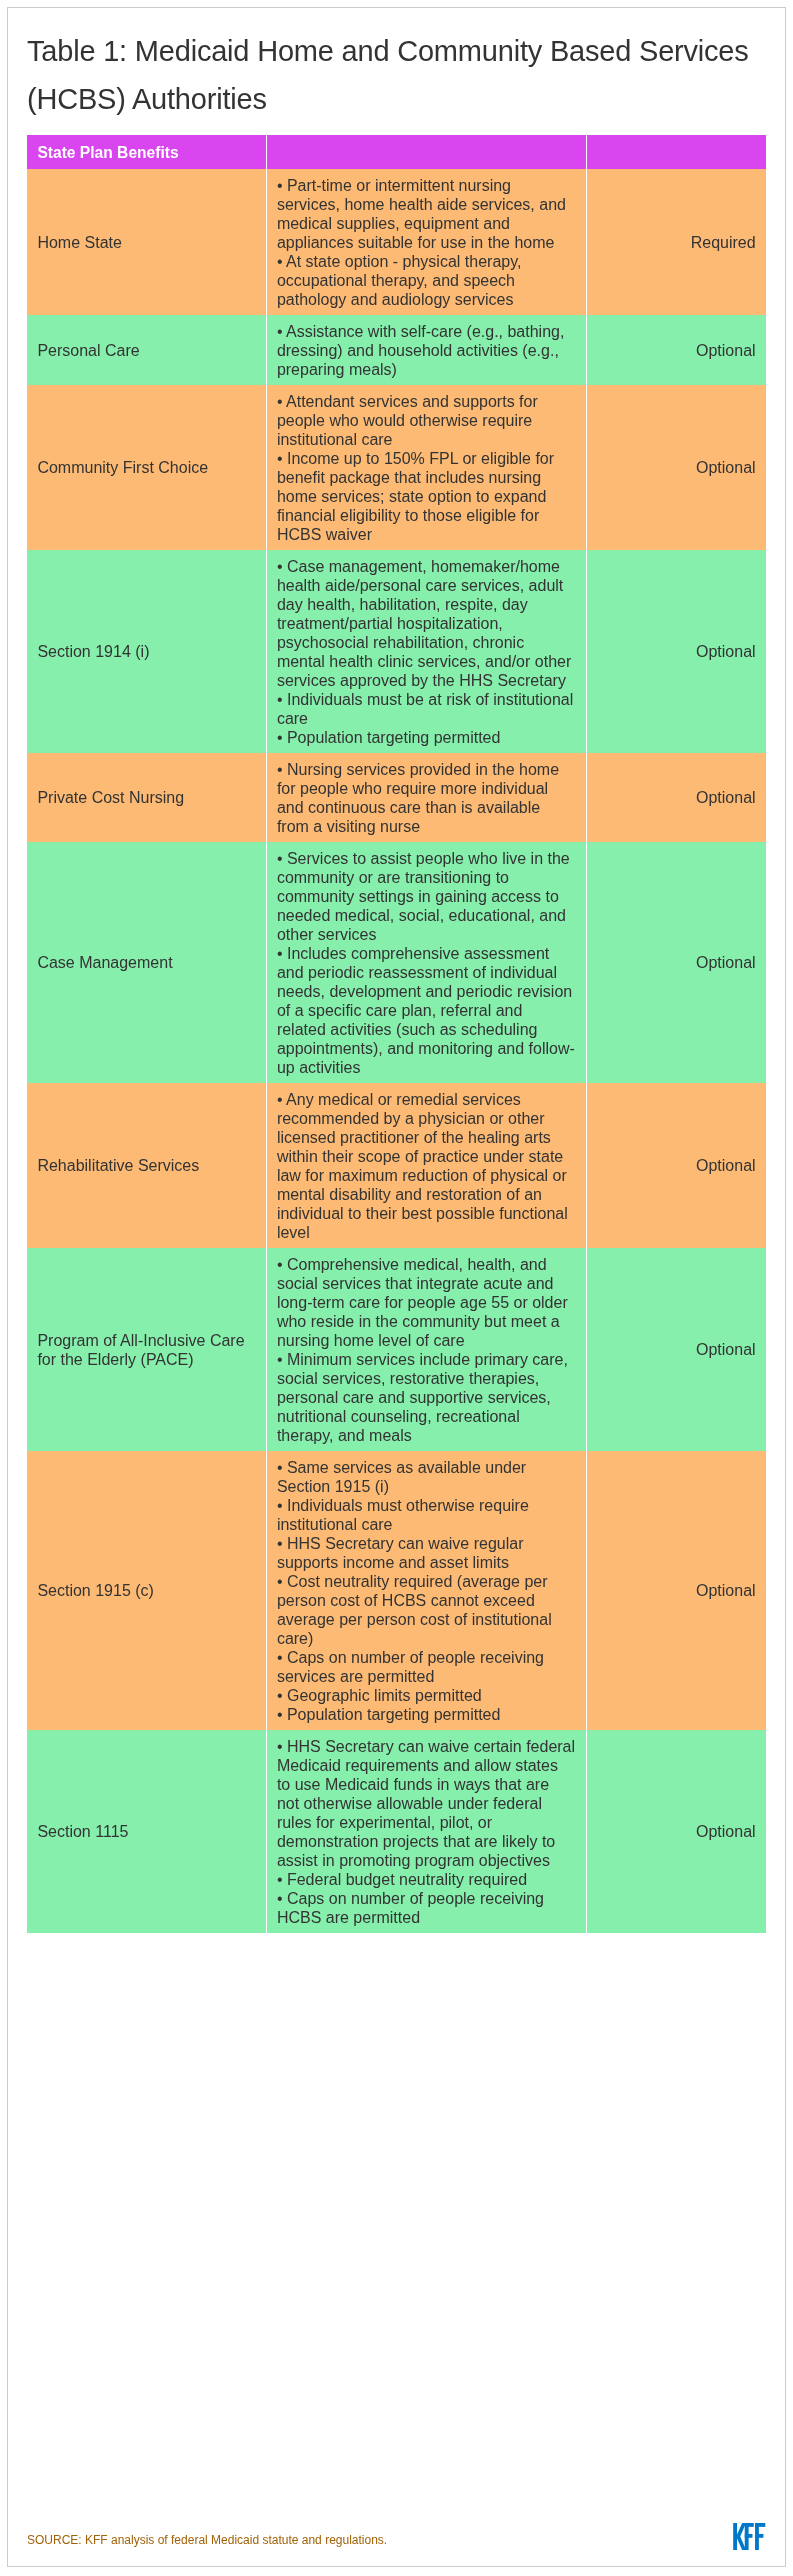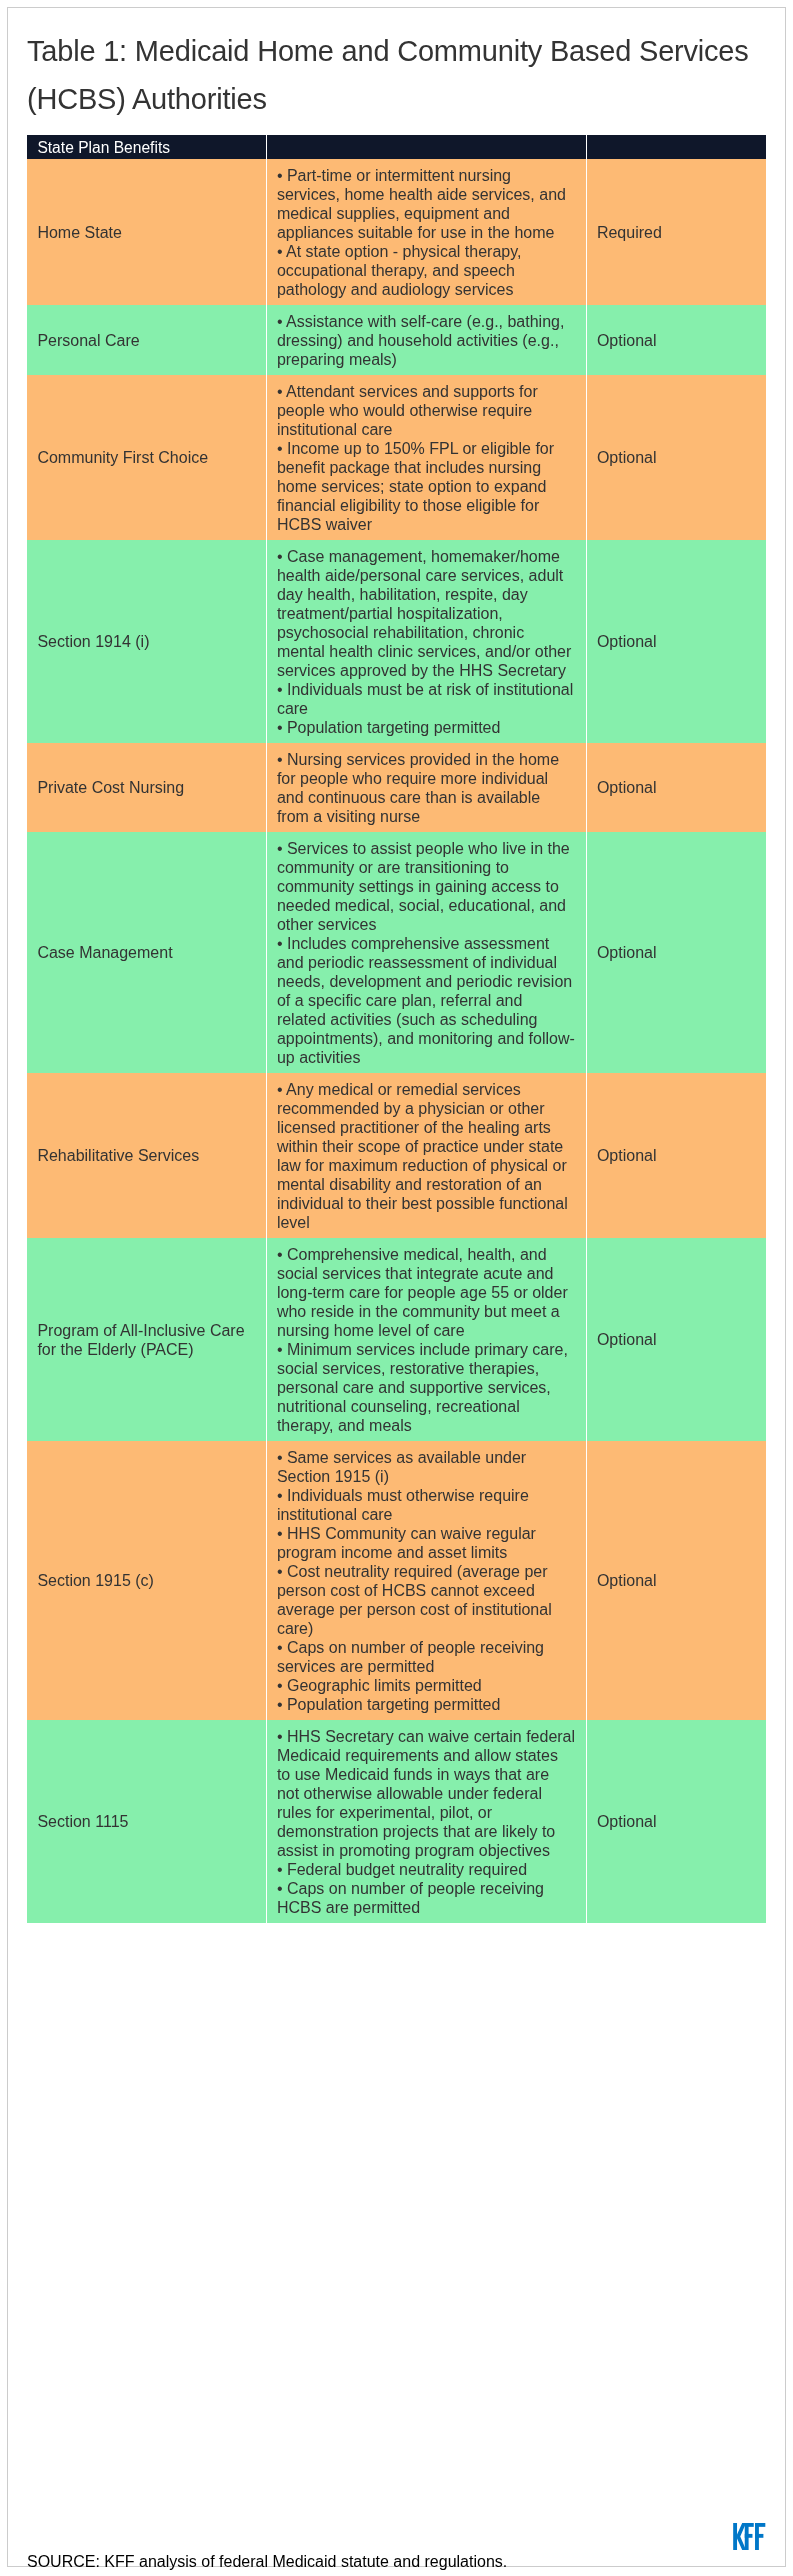--- a/index.html
+++ b/index.html
@@ -20,33 +20,33 @@
   }
   table.hcbs col.c1 { width: 239px; }
   table.hcbs col.c2 { width: 320px; }
   table.hcbs col.c3 { width: 180px; }
   table.hcbs td {
     vertical-align: middle; padding: 6.5px 10.4px 6.5px 10.4px;
     border-left: 0.7px solid #ffffff; border-right: 0.7px solid #ffffff;
     line-height: 19px;
   }
   table.hcbs td:first-child { border-left: none; }
-  table.hcbs td:last-child { border-right: none; }
+  table.hcbs td:last-child { border-right: none; text-align: right; }
   tr.section-head td {
-    background: #0f172a; color: #ffffff; font-weight: normal;
-    height: 24px; padding-top: 0; padding-bottom: 0; font-size: 15.6px;
+    background: #d946ef; color: #ffffff; font-weight: bold;
+    height: 34px; padding-top: 0; padding-bottom: 0; font-size: 15.6px;
   }
   tr.row-white td { background: #fdba74; }
   tr.row-gray td { background: #86efac; }
   td.desc { padding-left: 22px; padding-right: 11.7px; }
   td.status { padding-left: 23.4px; }
   .bullet { display: block; }
   .footer-source {
     position: absolute; left: 27px; top: 2533px;
-    font-family: "Liberation Sans", sans-serif; font-size: 16px; color: #000000; margin-top: 20px;
+    font-family: "Liberation Sans", sans-serif; font-size: 12px; color: #a16207;
   }
   .kff-logo {
     position: absolute; left: 733px; top: 2523px; width: 32.5px; height: 27px;
   }
 </style>
 </head>
 <body>
 
 <div class="frame"></div>
 
@@ -124,21 +124,21 @@
           <span class="bullet">• Comprehensive medical, health, and social services that integrate acute and long-term care for people age 55 or older who reside in the community but meet a nursing home level of care</span>
           <span class="bullet">• Minimum services include primary care, social services, restorative therapies, personal care and supportive services, nutritional counseling, recreational therapy, and meals</span>
         </td>
         <td class="status">Optional</td>
       </tr>
       <tr class="row-white">
         <td>Section 1915 (c)</td>
         <td class="desc">
           <span class="bullet">• Same services as available under Section 1915 (i)</span>
           <span class="bullet">• Individuals must otherwise require institutional care</span>
-          <span class="bullet">• HHS Community can waive regular program income and asset limits</span>
+          <span class="bullet">• HHS Secretary can waive regular supports income and asset limits</span>
           <span class="bullet">• Cost neutrality required (average per person cost of HCBS cannot exceed average per person cost of institutional care)</span>
           <span class="bullet">• Caps on number of people receiving services are permitted</span>
           <span class="bullet">• Geographic limits permitted</span>
           <span class="bullet">• Population targeting permitted</span>
         </td>
         <td class="status">Optional</td>
       </tr>
       <tr class="row-gray">
         <td>Section 1115</td>
         <td class="desc">

